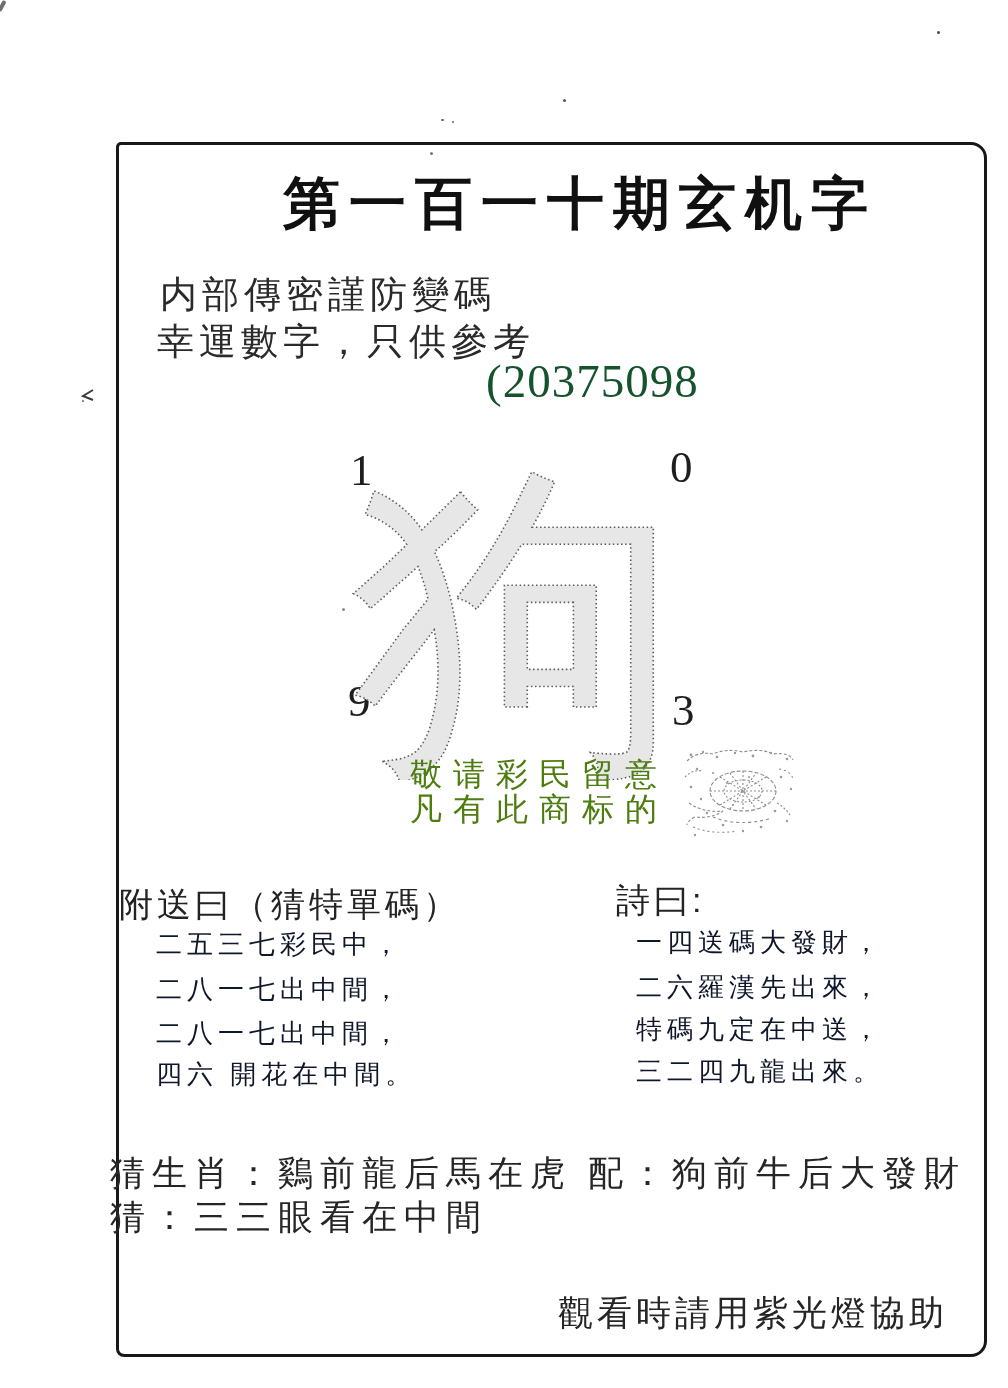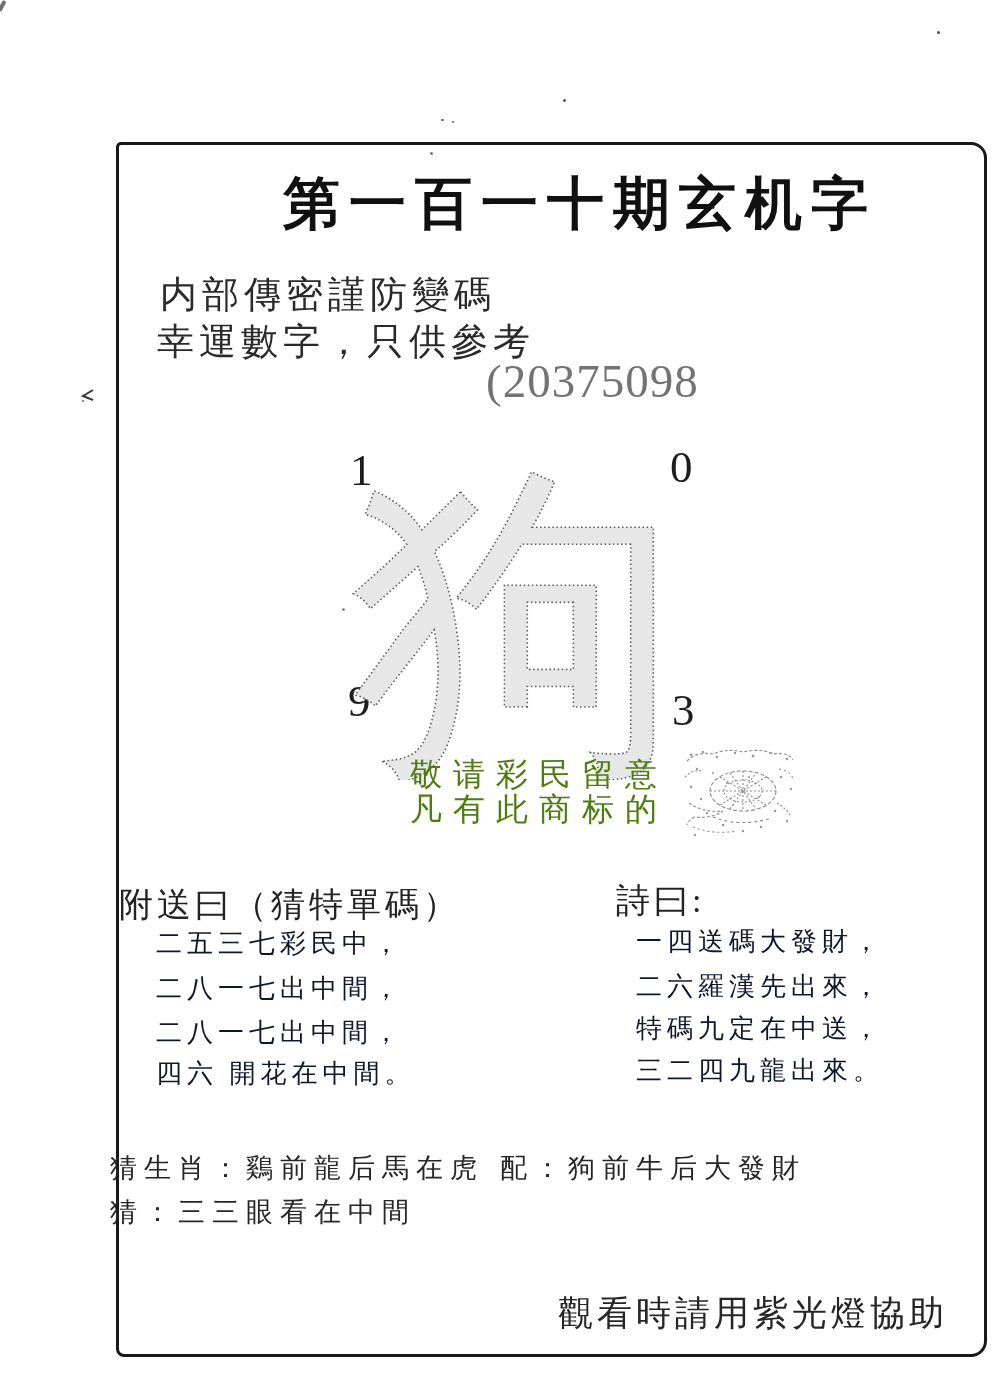--- a/index.html
+++ b/index.html
@@ -11,32 +11,32 @@
     font-family:"Liberation Serif","DejaVu Serif",serif;
     color:#222;
   }
   .abs{position:absolute;}
   #frame{
     left:116px;top:142px;width:871px;height:1215px;
     border:3px solid #181818;
     border-radius:5px 16px 16px 8px;
     box-sizing:border-box;
   }
-  .cjk{font-family:Liberation Serif, serif;color:#242424;white-space:nowrap;}
+  .cjk{font-family:Liberation Sans, sans-serif;color:#242424;white-space:nowrap;}
   #title{
     left:283px;top:166px;
     font-size:57px;font-weight:700;color:#101010;
     letter-spacing:9px;
   }
   .intro{left:160px;font-size:37px;letter-spacing:5px;color:#2a2a2a;}
   #intro-line1{top:270px;}
   #intro-line2{left:157px;top:317px;}
   #serial{
     left:486px;top:354px;
-    font-size:47px;color:#737373;
+    font-size:47px;color:#14532d;
     font-family:"Liberation Serif","DejaVu Serif",serif;
     letter-spacing:1px;
   }
   .corner-num{
     font-size:45px;color:#1e1e1e;
     font-family:"Liberation Serif","DejaVu Serif",serif;
   }
   #num-tl{left:350px;top:444px;}
   #num-tr{left:670px;top:441px;}
   #num-bl{left:348px;top:675px;}
@@ -63,21 +63,21 @@
   .verse-line{font-size:26px;letter-spacing:5px;color:#0f172a;height:44px;line-height:44px;}
   #bonus-l0{left:156px;top:922px;}
   #bonus-l1{left:156px;top:967px;}
   #bonus-l2{left:156px;top:1011px;}
   #bonus-l3{left:156px;top:1052px;}
   #poem-heading{left:616px;top:878px;}
   #poem-l0{left:636px;top:920px;}
   #poem-l1{left:636px;top:965px;}
   #poem-l2{left:636px;top:1007px;}
   #poem-l3{left:636px;top:1049px;}
-  .zodiac{font-size:27px;letter-spacing:7px;color:#262626;}
+  .zodiac{font-size:35px;letter-spacing:7px;color:#262626;}
   #zodiac-line1{left:110px;top:1150px;}
   #zodiac-line1 .gap{display:inline-block;width:16px;}
   #zodiac-line2{left:110px;top:1194px;}
   #footer-note{left:558px;top:1290px;font-size:35px;letter-spacing:4px;color:#262626;}
   .speck{position:absolute;border-radius:50%;}
   #speck-comma{
     left:567px;top:721px;width:4px;height:12px;background:#6f6f6f;
     transform:rotate(28deg);border-radius:2px;
   }
 </style>

